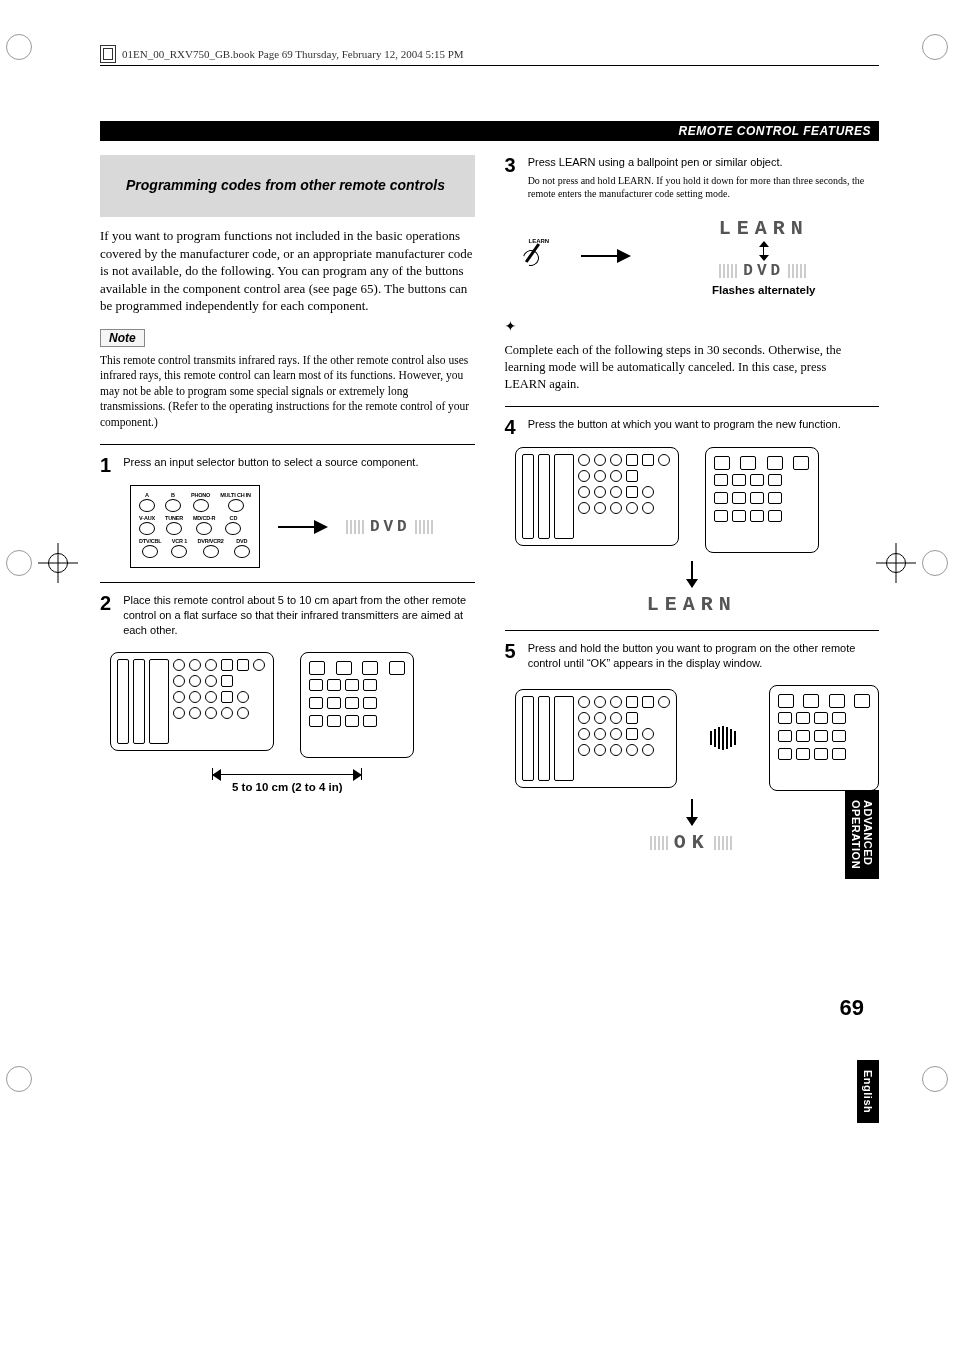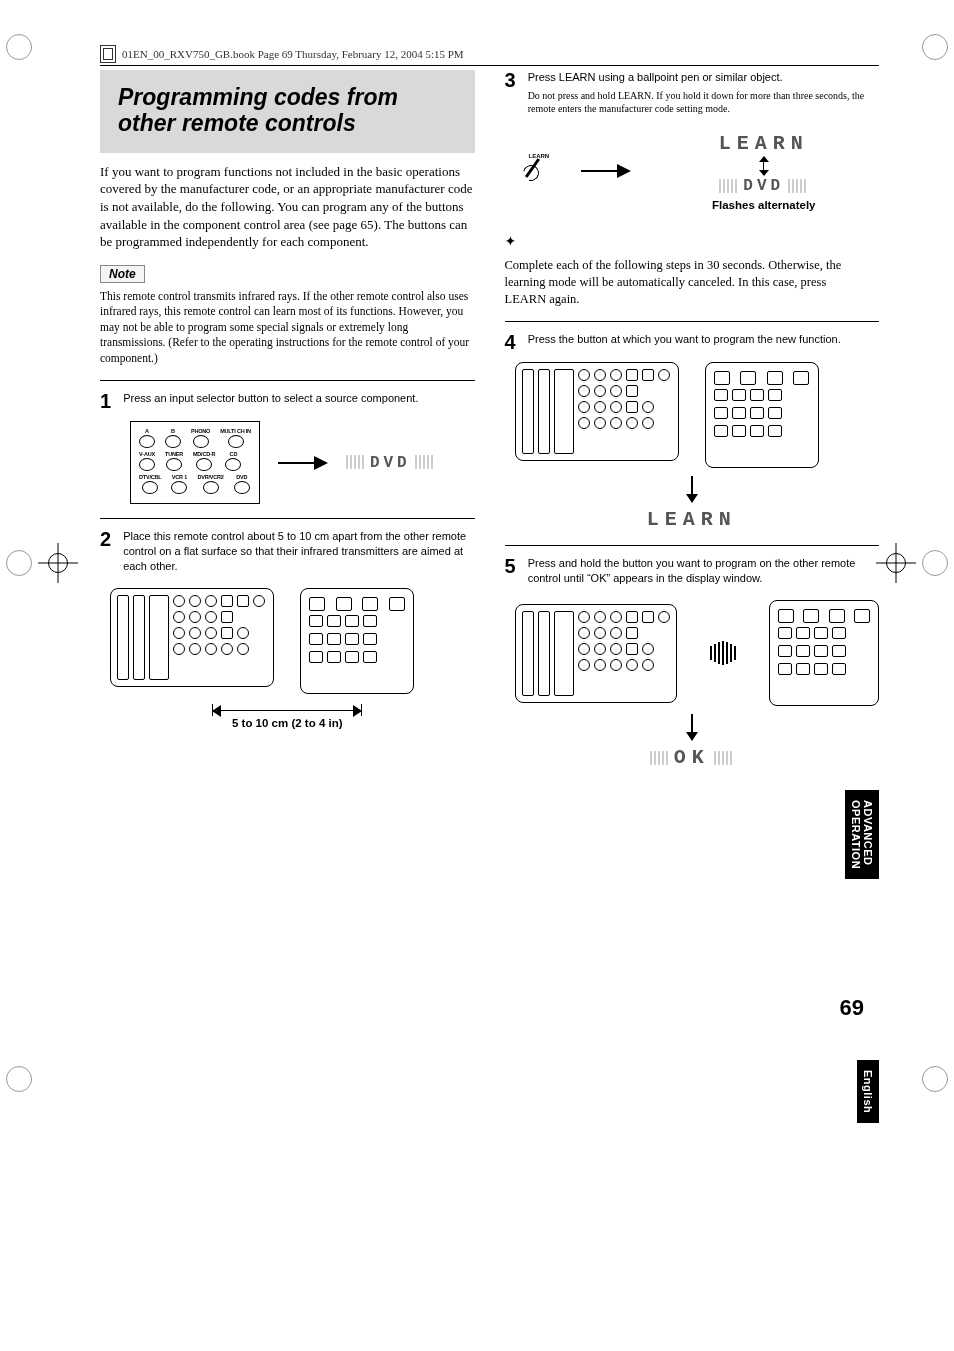--- a/index.html
+++ b/index.html
@@ -81,25 +81,25 @@
     flex:1 1 0;
     min-width:0;
   }
 
   .title-box {
     background:#d9d9d9;
     padding:6px 10px 8px;
     margin-bottom:10px;
   }
   .title-box h2 {
-    margin:8px;
+    margin:16px;
     font-family: Arial, Helvetica, sans-serif;
     font-style: italic;
     font-weight: bold;
-    font-size: 23px;
+    font-size: 14px;
     line-height: 1.15;
   }
 
   p.body { font-size:13px; line-height:1.35; margin:0 0 10px 0; }
 
   .note-tag {
     border:1px solid #888; display:inline-block;
     padding:1px 8px; font-size:12px;
     font-family: Arial, Helvetica, sans-serif;
     font-style: italic; font-weight:bold;
@@ -304,20 +304,21 @@
     </div>
   <div class="reg-cross right">
       <span class="c"></span>
     </div>
 
   <div class="header-line">
     <span class="book-icon"></span>
     <span>01EN_00_RXV750_GB.book  Page 69  Thursday, February 12, 2004  5:15 PM</span>
   </div>
 
+  <div class="section-header-bar">REMOTE CONTROL FEATURES</div>
 
   <div class="columns">
 
     <div class="col">
       <div class="title-box">
         <h2>Programming codes from other remote controls</h2>
       </div>
 
       <p class="body">If you want to program functions not included in the basic operations covered by the manufacturer code, or an appropriate manufacturer code is not available, do the following. You can program any of the buttons available in the component control area (see page 65). The buttons can be programmed independently for each component.</p>
 

